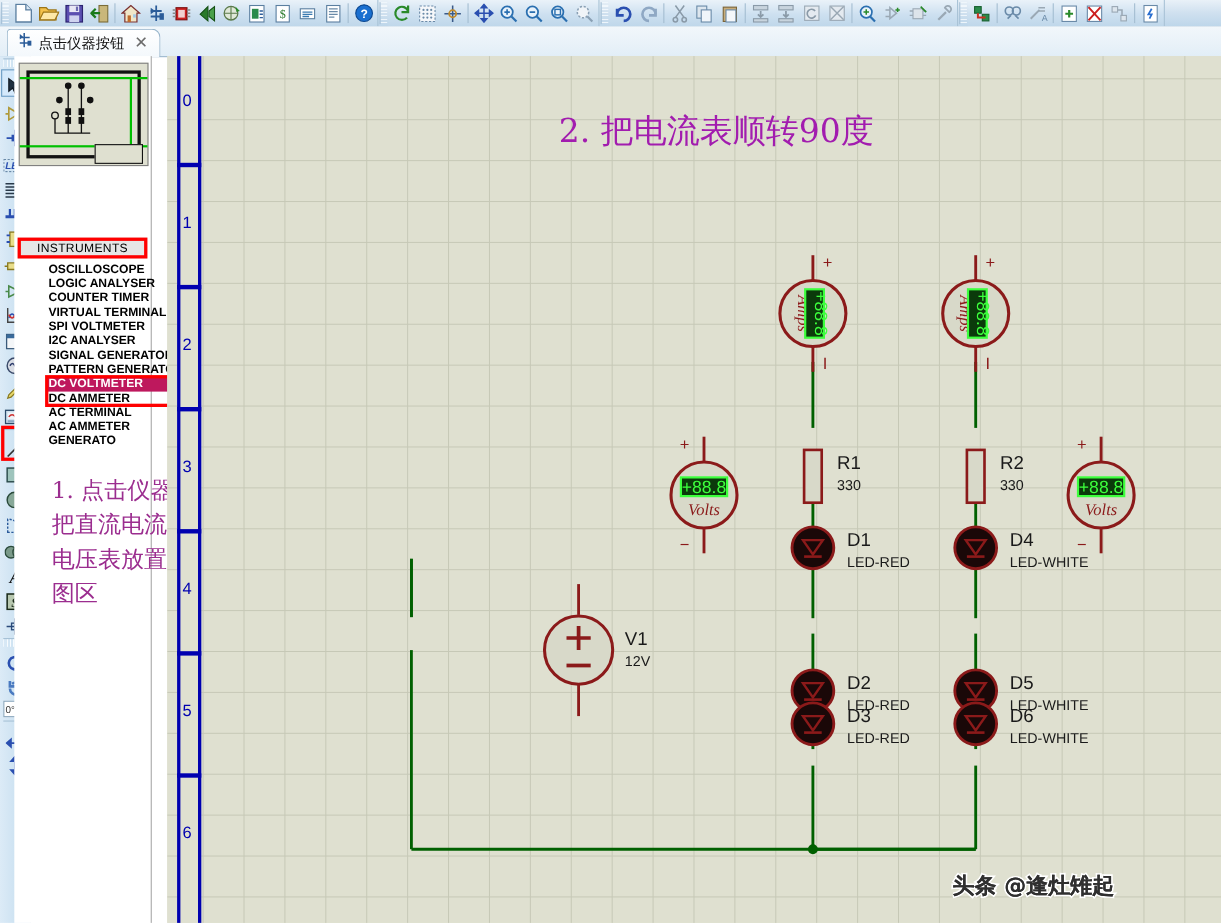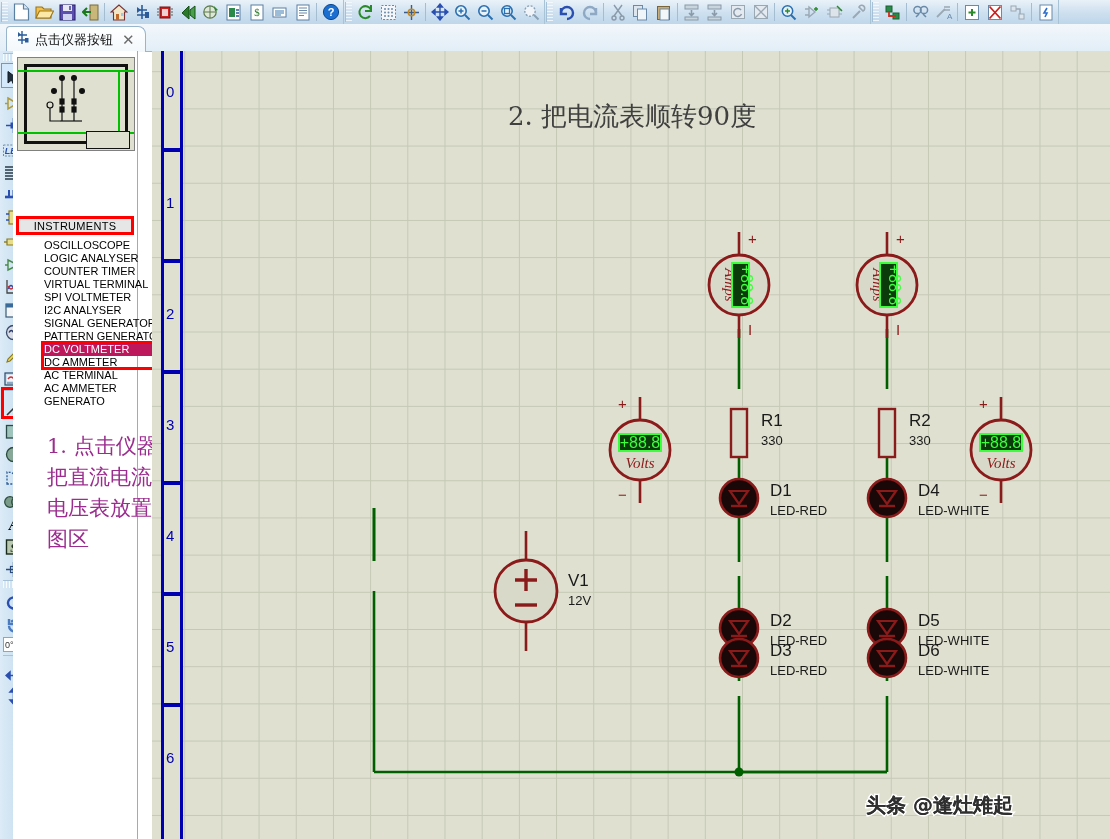--- a/index.html
+++ b/index.html
@@ -156,20 +156,21 @@
     position: absolute; left: 30px; top: 188px;
     width: 122px;
   }
   .instr-item {
     height: 13px; line-height: 13px;
     font-size: 11px; color: #000;
     font-family: "Liberation Sans", sans-serif;
     white-space: nowrap; overflow: hidden;
     padding-left: 1px;
     box-sizing: border-box;
+    font-weight: bold;
   }
   .instr-item.selected {
     background: #be185d; color: #ffffff;
   }
   #instr-hl {
     position: absolute; left: 28px; top: 290px;
     width: 124px; height: 29px;
     border: 3px solid #ff0000; box-sizing: border-box;
   }
 
@@ -217,22 +218,22 @@
     position: absolute; left: 2px;
     font-size: 15px; color: #0000b0;
     font-family: "Liberation Sans", sans-serif;
     line-height: 1;
   }
 
   
   #anno2 {
     position: absolute; left: 508px; top: 99px;
     font-family: "DejaVu Serif", serif;
-    font-size: 26px;
-    color: #404040;
+    font-size: 30px;
+    color: #a21caf;
     white-space: nowrap;
   }
 
   
   #circuit {
     position: absolute; left: 152px; top: 51px;
     width: 958px; height: 788px;
     pointer-events: none;
   }
 

